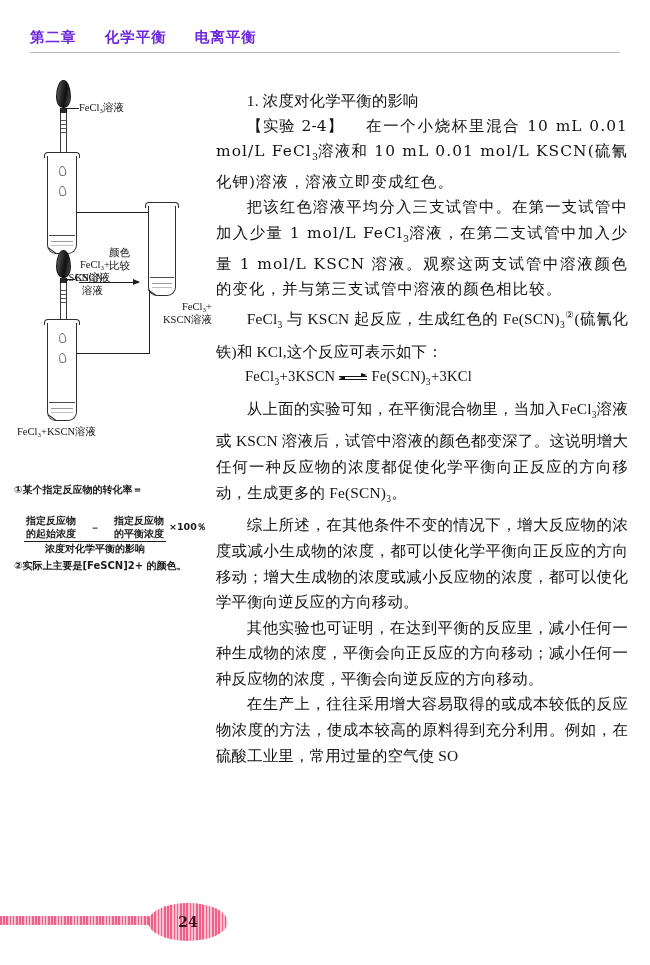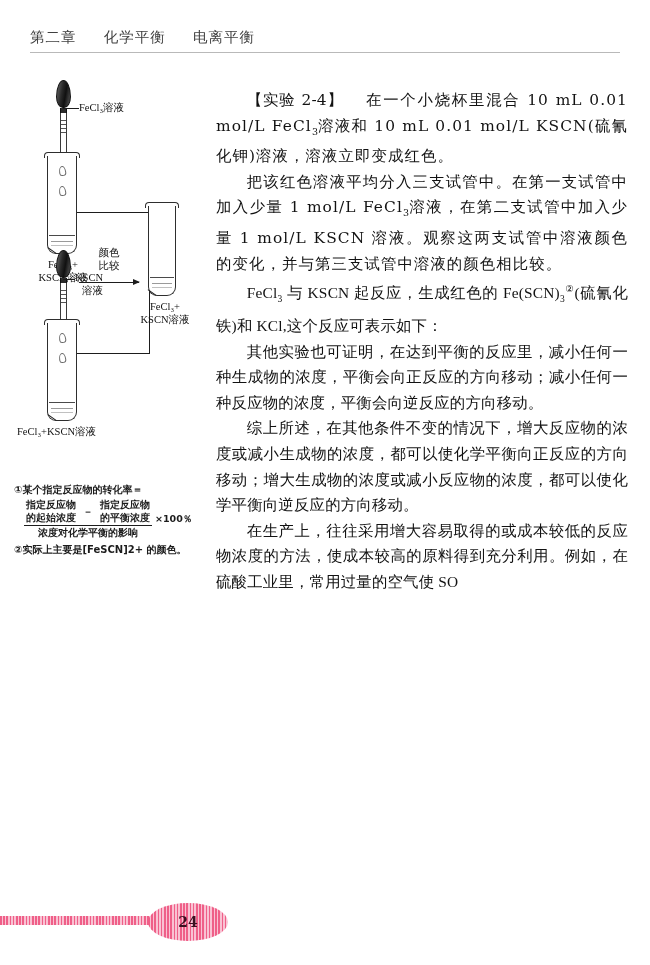--- a/index.html
+++ b/index.html
@@ -7,21 +7,21 @@
     width:650px;height:965px;background:#ffffff;
     font-family:"Liberation Serif","DejaVu Serif",serif;
     color:#141414;position:relative;overflow:hidden;
   }
   .page{position:relative;width:650px;height:965px;}
 
   
   .header{position:absolute;left:30px;top:28px;width:590px;}
   .header-title{
     font-family:"DejaVu Sans","Liberation Sans",sans-serif;
-    font-weight:normal;font-size:14.5px;letter-spacing:1px;color:#404040;
+    font-weight:bold;font-size:14.5px;letter-spacing:1px;color:#6d28d9;
     white-space:nowrap;
   }
   .header-title .gap{display:inline-block;width:16px;}
   .header-rule{
     position:absolute;left:0;top:24px;width:590px;height:1px;background:#b9b9b9;
   }
   .header-bar{
     position:absolute;left:0;top:20px;width:340px;height:9px;
     background:
       repeating-linear-gradient(90deg,#e8происходит 0 0),
@@ -81,21 +81,21 @@
   .drop{
     position:absolute;width:5px;height:8px;
     background:#fff;border:1px solid #6a6a6a;
     border-radius:60% 60% 50% 50%/75% 75% 35% 35%;
     transform:rotate(-8deg);
   }
 
   .fig-label{
     position:absolute;font-size:10.5px;line-height:13px;color:#111;white-space:nowrap;text-align:right;
   }
-  .fig-label.center{text-align:center;font-family:Liberation Serif, serif;}
+  .fig-label.center{font-family:Liberation Serif, serif;}
 
   .leader{position:absolute;background:#1d1d1d;}
   .bracket{position:absolute;border:1px solid #1d1d1d;}
 
   .arrow-h{position:absolute;height:1px;background:#1d1d1d;}
   .arrow-h:after{
     content:"";position:absolute;right:-1px;top:-3px;width:0;height:0;
     border-top:3.5px solid transparent;border-bottom:3.5px solid transparent;
     border-left:7px solid #1d1d1d;
   }
@@ -110,22 +110,22 @@
   
   .footnotes{
     position:absolute;left:14px;top:483px;width:200px;
     font-family:"DejaVu Sans","Liberation Sans",sans-serif;
     font-size:10px;line-height:14px;color:#1c1c1c;font-weight:bold;
   }
   .fn-line{white-space:nowrap;}
   .frac-wrap{display:flex;align-items:center;margin-top:2px;padding-left:10px;}
   .frac{display:inline-block;text-align:center;}
   .frac .num{
-    display:flex;align-items:center;justify-content:flex-end;gap:7px;
-    padding:0 2px;white-space:nowrap;
+    display:flex;align-items:center;justify-content:flex-end;gap:14px;
+    padding:0 2px;white-space:nowrap;margin-top:16px;
   }
   .frac .num .stack{display:inline-block;text-align:center;line-height:12.5px;}
   .frac .bar{height:1px;background:#1c1c1c;margin:1px 0;}
   .frac .den{padding:0 2px;white-space:nowrap;line-height:12.5px;}
   .frac-tail{margin-left:3px;font-size:9.5px;text-align:right;}
   .fn-line2{white-space:nowrap;margin-top:3px;}
 
   
   .main{
     position:absolute;left:216px;top:88px;width:412px;
@@ -301,32 +301,35 @@
       </div>
       <span class="frac-tail">×100％</span>
     </div>
     <div class="fn-line2">②实际上主要是[FeSCN]2+ 的颜色。</div>
   </div>
 
   <div class="main">
 
 
 
+    <p class="indent">1. 浓度对化学平衡的影响</p>
 
     <p class="indent exp"><span>【实验 2-4】</span><span style="display:inline-block;width:1.4em"></span><span class="exp-body">在一个小烧杯里混合 10 mL 0.01 mol/L FeCl</span><sub>3</sub><span class="exp-body">溶液和 10 mL 0.01 mol/L KSCN(硫氰化钾)溶液，溶液立即变成红色。</span></p>
 
     <p class="indent exp"><span class="exp-body">把该红色溶液平均分入三支试管中。在第一支试管中加入少量 1 mol/L FeCl</span><sub>3</sub><span class="exp-body">溶液，在第二支试管中加入少量 1 mol/L KSCN 溶液。观察这两支试管中溶液颜色的变化，并与第三支试管中溶液的颜色相比较。</span></p>
 
     <p class="indent"><span>FeCl</span><sub>3</sub><span> 与 KSCN 起反应，生成红色的 Fe(SCN)</span><sub>3</sub><sup>②</sup><span>(硫氰化铁)和 KCl,这个反应可表示如下：</span></p>
 
-
+    <p class="eqline"><span>FeCl</span><sub>3</sub><span>+3KSCN</span><span class="eqarrow"><span class="top"></span><span class="bot"></span></span><span>Fe(SCN)</span><sub>3</sub><span>+3KCl</span></p>
+
+    <p class="indent"><span>从上面的实验可知，在平衡混合物里，当加入FeCl</span><sub>3</sub><span>溶液或 KSCN 溶液后，试管中溶液的颜色都变深了。这说明增大任何一种反应物的浓度都促使化学平衡向正反应的方向移动，生成更多的 Fe(SCN)</span><sub>3</sub><span>。</span></p>
+
+    <p class="indent">综上所述，在其他条件不变的情况下，增大反应物的浓度或减小生成物的浓度，都可以使化学平衡向正反应的方向移动；增大生成物的浓度或减小反应物的浓度，都可以使化学平衡向逆反应的方向移动。</p>
 
     <p class="indent">其他实验也可证明，在达到平衡的反应里，减小任何一种生成物的浓度，平衡会向正反应的方向移动；减小任何一种反应物的浓度，平衡会向逆反应的方向移动。</p>
-
-    <p class="indent">综上所述，在其他条件不变的情况下，增大反应物的浓度或减小生成物的浓度，都可以使化学平衡向正反应的方向移动；增大生成物的浓度或减小反应物的浓度，都可以使化学平衡向逆反应的方向移动。</p>
 
     <p class="indent"><span>在生产上，往往采用增大容易取得的或成本较低的反应物浓度的方法，使成本较高的原料得到充分利用。例如，在硫酸工业里，常用过量的空气使 SO</span></p>
 
   </div>
 
   <div class="pagenum-bar"></div>
   <div class="pagenum-ellipse">
     <span class="pagenum-text">24</span>
   </div>
 

